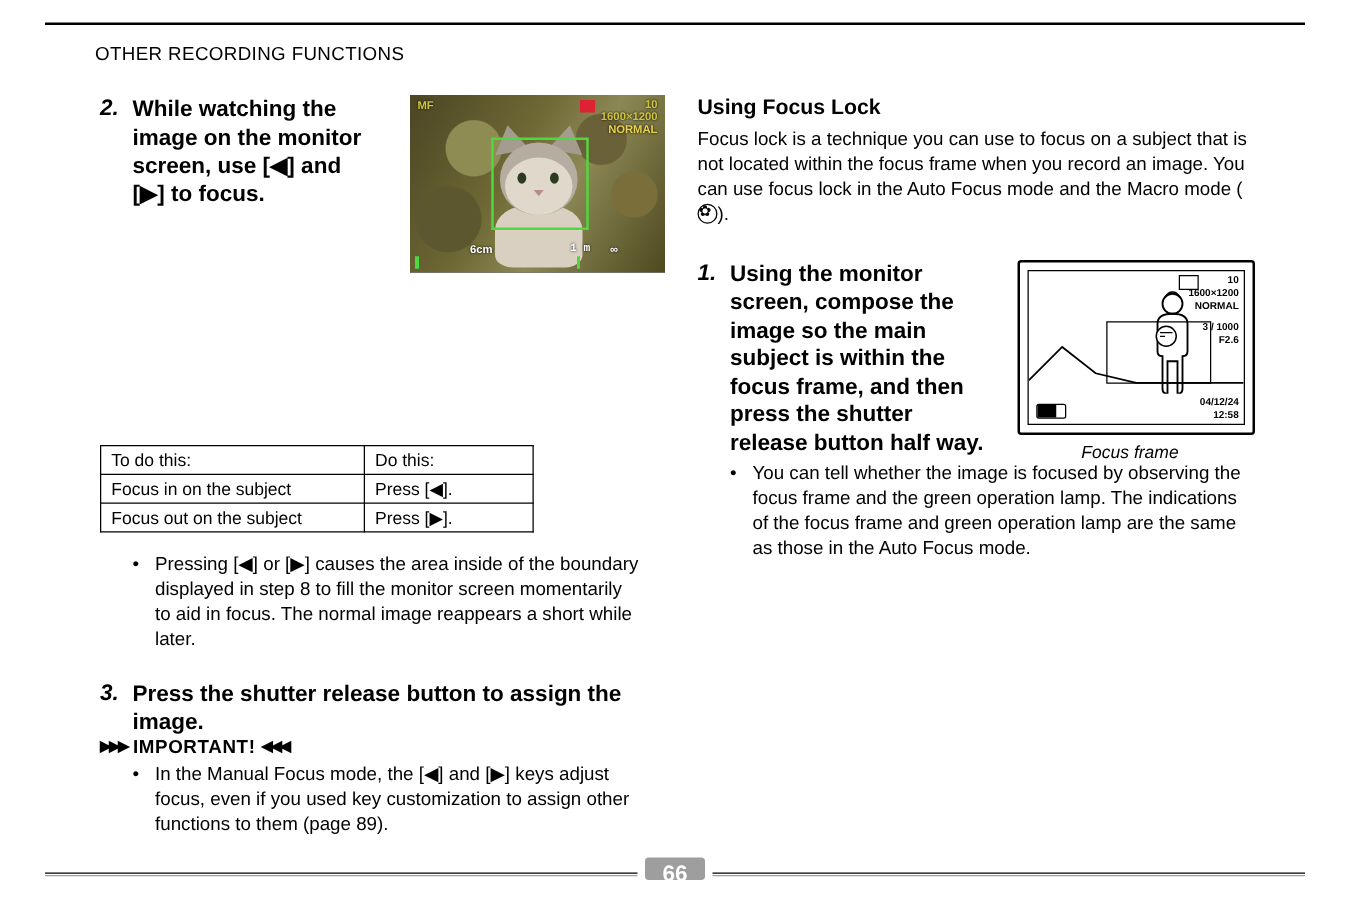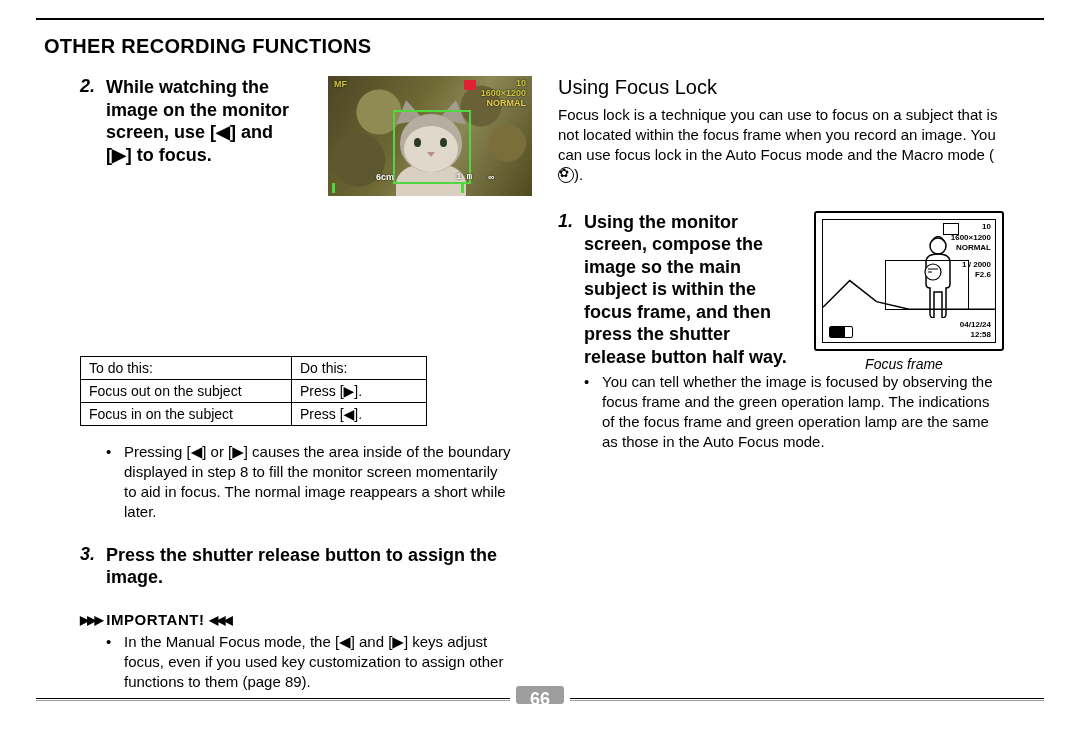--- a/index.html
+++ b/index.html
@@ -23,23 +23,23 @@
     position: absolute;
     top: 18px;
     left: 36px;
     right: 36px;
     height: 2px;
     background: #000;
   }
   .header {
     position: absolute;
     top: 35px;
-    left: 44px;
-    font-size: 20px;
-    font-weight: bold;
+    left: 76px;
+    font-size: 15px;
+    font-weight: normal;
     letter-spacing: 0.3px;
   }
   .columns {
     position: absolute;
     top: 76px;
     left: 80px;
     display: flex;
   }
   .col {
     width: 452px;
@@ -64,21 +64,21 @@
 
   .cat-figure {
     position: absolute;
     top: 0px;
     right: 0px;
     width: 204px;
     height: 160px;
   }
   .cat-img {
     width: 204px;
-    height: 120px;
+    height: 142px;
     background: #3a3a30;
     position: relative;
     overflow: hidden;
     box-shadow: 0 0 0 1px #555 inset;
   }
   .cat-foliage {
     position: absolute;
     inset: 0;
     background:
       radial-gradient(circle at 25% 30%, #8e8b53 0 22px, transparent 23px),
@@ -191,34 +191,33 @@
   }
   .bullet-block .bl-row { display: flex; }
   .bl-dot { width: 18px; flex: none; }
   .bl-txt { }
   .step3 {
     margin-top: 22px;
     display:flex;
   }
 
   .important {
-    margin-top: 22px;
     margin-left: 0;
   }
   .important .imp-title {
     font-weight: bold;
     font-size: 15px;
     letter-spacing: 0.5px;
   }
   .imp-arrows { letter-spacing: -2px; font-size: 12px; vertical-align: 1px;}
   .imp-bullet { margin: 4px 0 0 26px; font-size:15px; line-height:1.33; display:flex;}
   
   .h2 {
-    font-size: 20px;
-    font-weight: normal;
+    font-size: 17px;
+    font-weight: bold;
     margin: 0 0 6px 0;
   }
   .para {
     font-size: 15px;
     line-height: 1.33;
   }
   .flower {
     display:inline-block;
     width:14px; height:14px;
     border:1.5px solid #000;
@@ -352,26 +351,26 @@
 
       <div style="height:168px;"></div>
 
       <table class="focus">
         <tbody>
             <tr>
           <th class="col-w1">To do this:</th>
           <th class="col-w2">Do this:</th>
         </tr>
         <tr>
+          <td>Focus in on the subject</td>
+          <td>Press [◀].</td>
+        </tr>
+        <tr>
           <td>Focus out on the subject</td>
           <td>Press [▶].</td>
-        </tr>
-        <tr>
-          <td>Focus in on the subject</td>
-          <td>Press [◀].</td>
         </tr>
       </tbody>
         </table>
 
       <div class="bullet-block">
         <div class="bl-row">
           <div class="bl-dot">•</div>
           <div class="bl-txt">Pressing [◀] or [▶] causes the area inside of the boundary displayed in step 8 to fill the monitor screen momentarily to aid in focus. The normal image reappears a short while later.</div>
         </div>
       </div>
@@ -420,21 +419,21 @@
                   <ellipse cx="14" cy="36" rx="8" ry="8" fill="#fff" stroke="#000" stroke-width="1.2"></ellipse>
                   <path d="M9 33 L19 33 M9 36 L13 36" stroke="#000" stroke-width="1"></path>
                 </svg>
               </div>
               <div class="ff-focusframe"></div>
 
               <div style="position:absolute;top:3px;right:36px;width:14px;height:10px;border:1.5px solid #000;"></div>
               <div class="ff-txt" style="top:2px;right:4px;">10</div>
               <div class="ff-txt" style="top:13px;right:4px;">1600×1200</div>
               <div class="ff-txt" style="top:23px;right:4px;">NORMAL</div>
-              <div class="ff-txt" style="top:40px;right:4px;">1 / 2000</div>
+              <div class="ff-txt" style="top:40px;right:4px;">3 / 1000</div>
               <div class="ff-txt" style="top:50px;right:4px;">F2.6</div>
               <div class="ff-txt" style="bottom:13px;right:4px;">04/12/24</div>
               <div class="ff-txt" style="bottom:3px;right:4px;">12:58</div>
               <div style="position:absolute;bottom:4px;left:6px;width:22px;height:10px;border:1.5px solid #000;border-radius:2px;">
                 <div style="width:70%;height:100%;background:#000;"></div>
               </div>
             </div>
           </div>
           <div class="ff-caption">Focus frame</div>
         </div>

